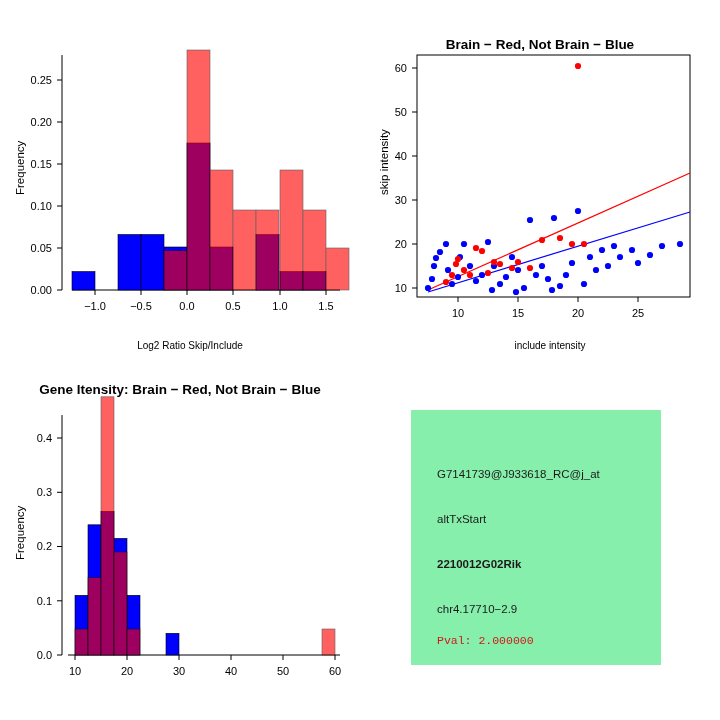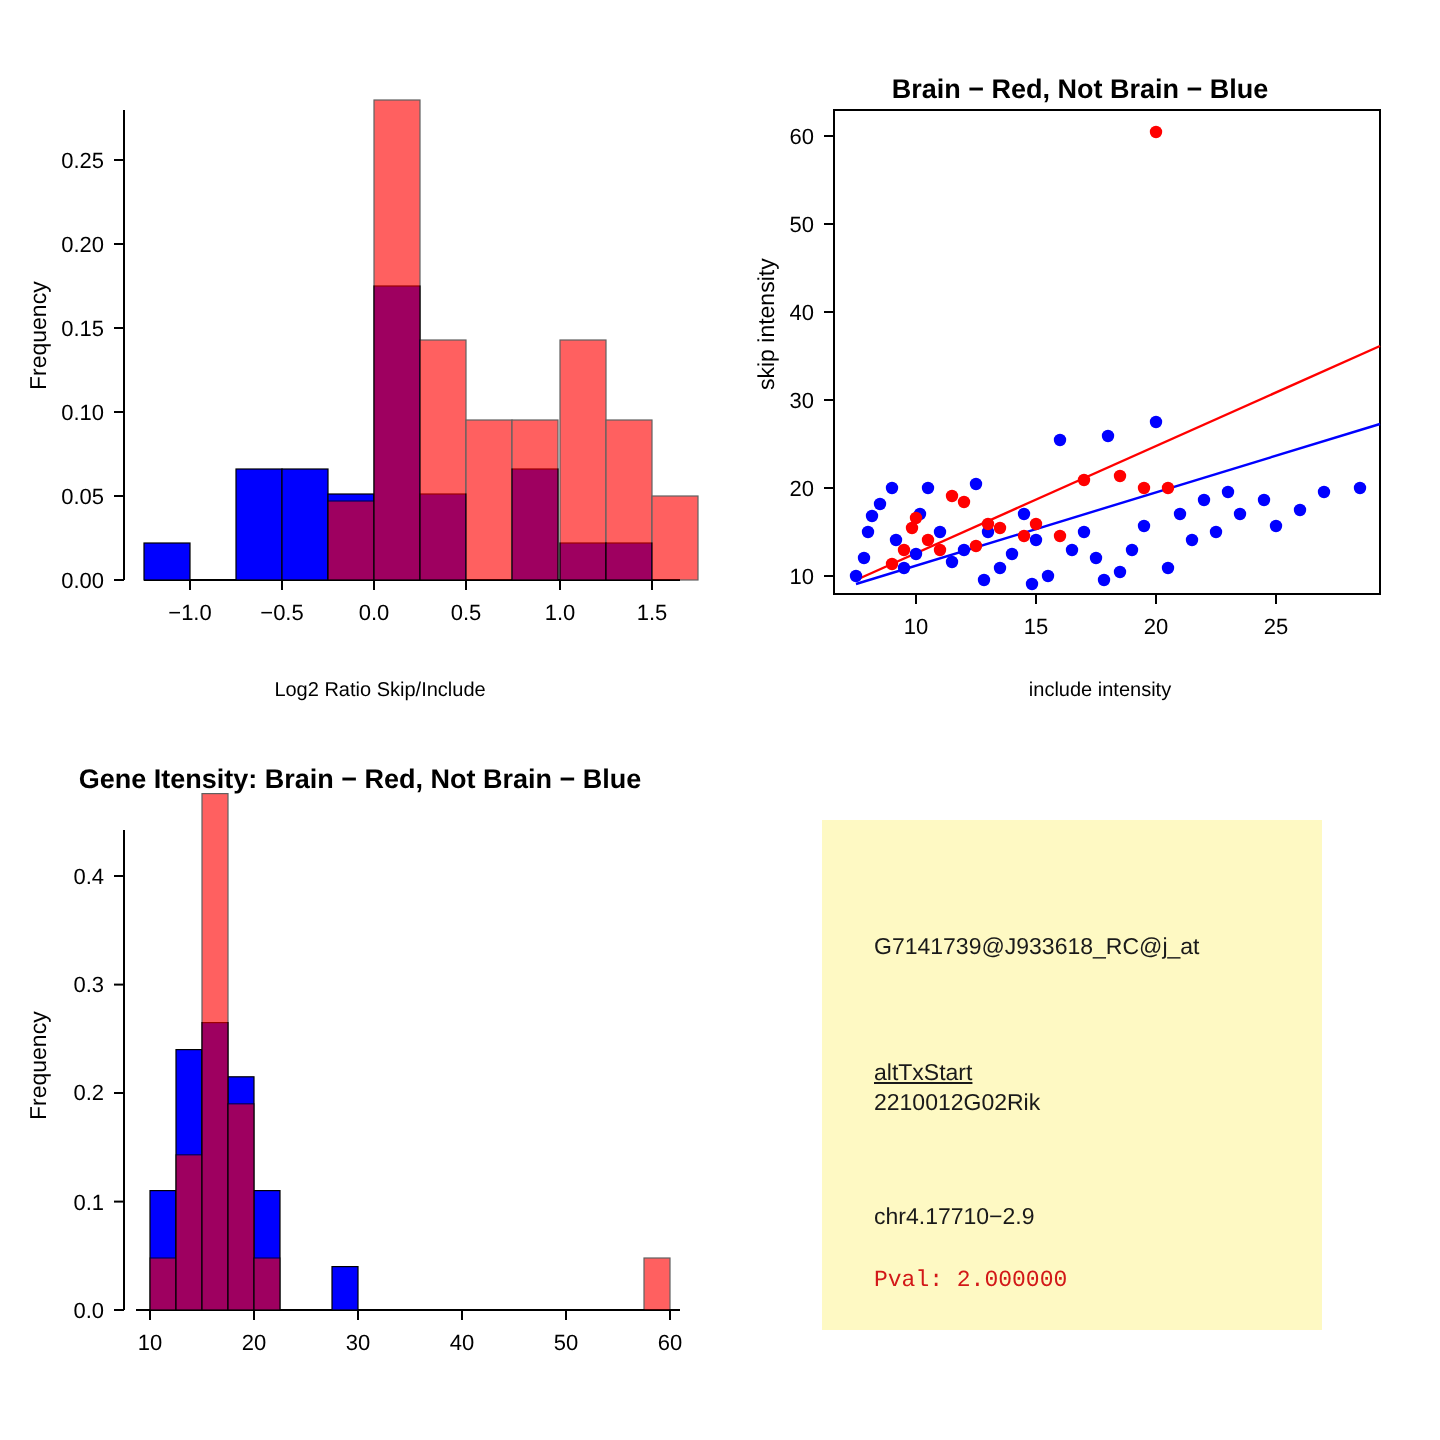--- a/index.html
+++ b/index.html
@@ -19,21 +19,21 @@
   .axis-label{font-size:10px;text-align:center;}
   .ylab{
     font-size:11.5px;
     transform:rotate(-90deg);
     transform-origin:left top;
     white-space:nowrap;
   }
   svg{display:block;}
   
   #info-box{
-    background:#fef9c3;
+    background:#86efac;
   }
   .info-line{
     font-size:11.5px;
     color:#1a1a1a;
   }
   .info-line.pval{color:#d21818;font-family:Liberation Mono, monospace;}
 </style>
 </head>
 <body>
 
@@ -262,17 +262,17 @@
       <rect x="101" y="36.8" width="13" height="258.2" fill="#ff0000" stroke="#000" stroke-width="0.6"></rect>
       <rect x="114" y="191.9" width="13" height="103.1" fill="#ff0000" stroke="#000" stroke-width="0.6"></rect>
       <rect x="127" y="269.0" width="13" height="26.0" fill="#ff0000" stroke="#000" stroke-width="0.6"></rect>
       <rect x="322" y="269.0" width="13" height="26.0" fill="#ff0000" stroke="#000" stroke-width="0.6"></rect>
     </g>
   </svg>
 </div>
 
 <div class="panel" id="info-box" style="left:411px;top:410px;width:250px;height:255px;">
   <div class="info-line" style="position:absolute;left:26px;top:58px;">G7141739@J933618_RC@j_at</div>
-  <div class="info-line" style="position:absolute;left:26px;top:121px;text-decoration:underline;">altTxStart</div>
-  <div class="info-line" style="position:absolute;left:26px;top:136px;">2210012G02Rik</div>
+  <div class="info-line" style="position:absolute;left:26px;top:103px;">altTxStart</div>
+  <div class="info-line" style="position:absolute;left:26px;top:148px;font-weight:bold;">2210012G02Rik</div>
   <div class="info-line" style="position:absolute;left:26px;top:193px;">chr4.17710−2.9</div>
   <div class="info-line pval" style="position:absolute;left:26px;top:224px;">Pval: 2.000000</div>
 </div>
 
 </body></html>

